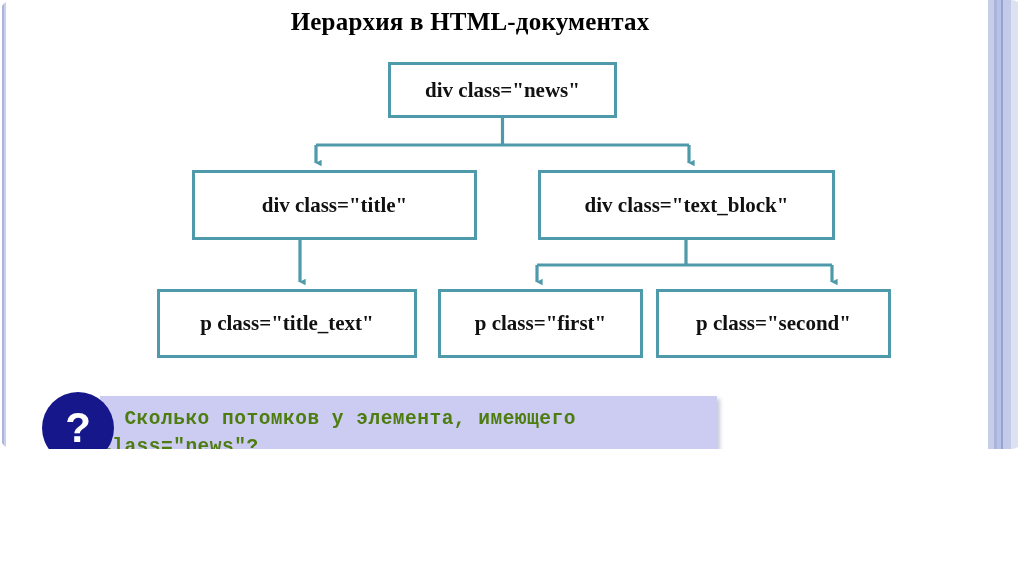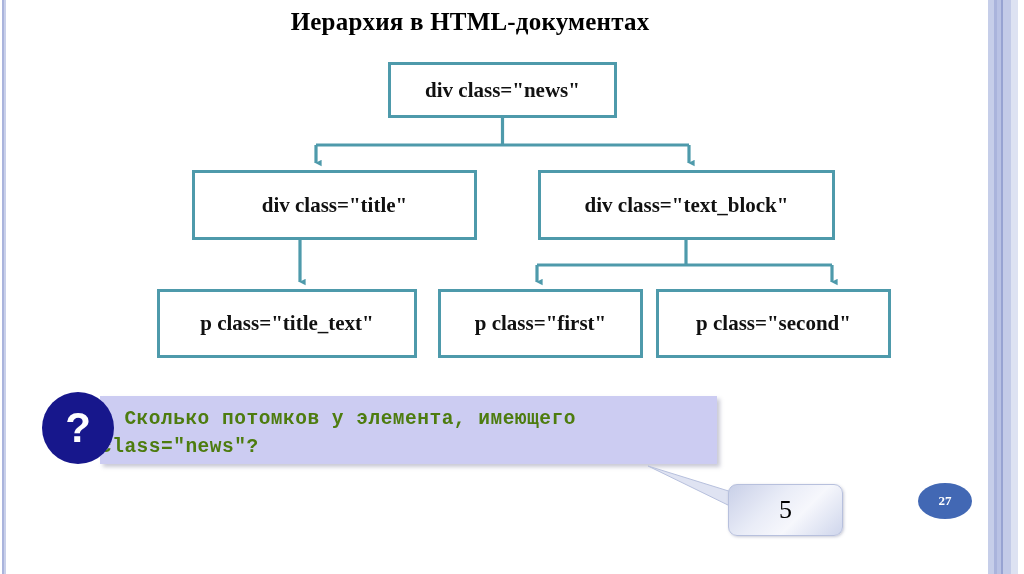--- a/index.html
+++ b/index.html
@@ -7,23 +7,24 @@
     padding: 0;
     background: #ffffff;
   }
   body {
     font-family: "Liberation Serif", "DejaVu Serif", serif;
   }
 
   #slide {
     position: relative;
     width: 1024px;
-    height: 574px;
+    height: 449px;
     background: #ffffff;
     overflow: hidden;
+    border-radius: 13px;
   }
 
   
   .edge-left {
     position: absolute;
     left: 0; top: 0;
     width: 10px; height: 100%;
     background: linear-gradient(to right,
         #ffffff 0px, #ffffff 2px,
         #aab4dc 2px, #aab4dc 4px,

